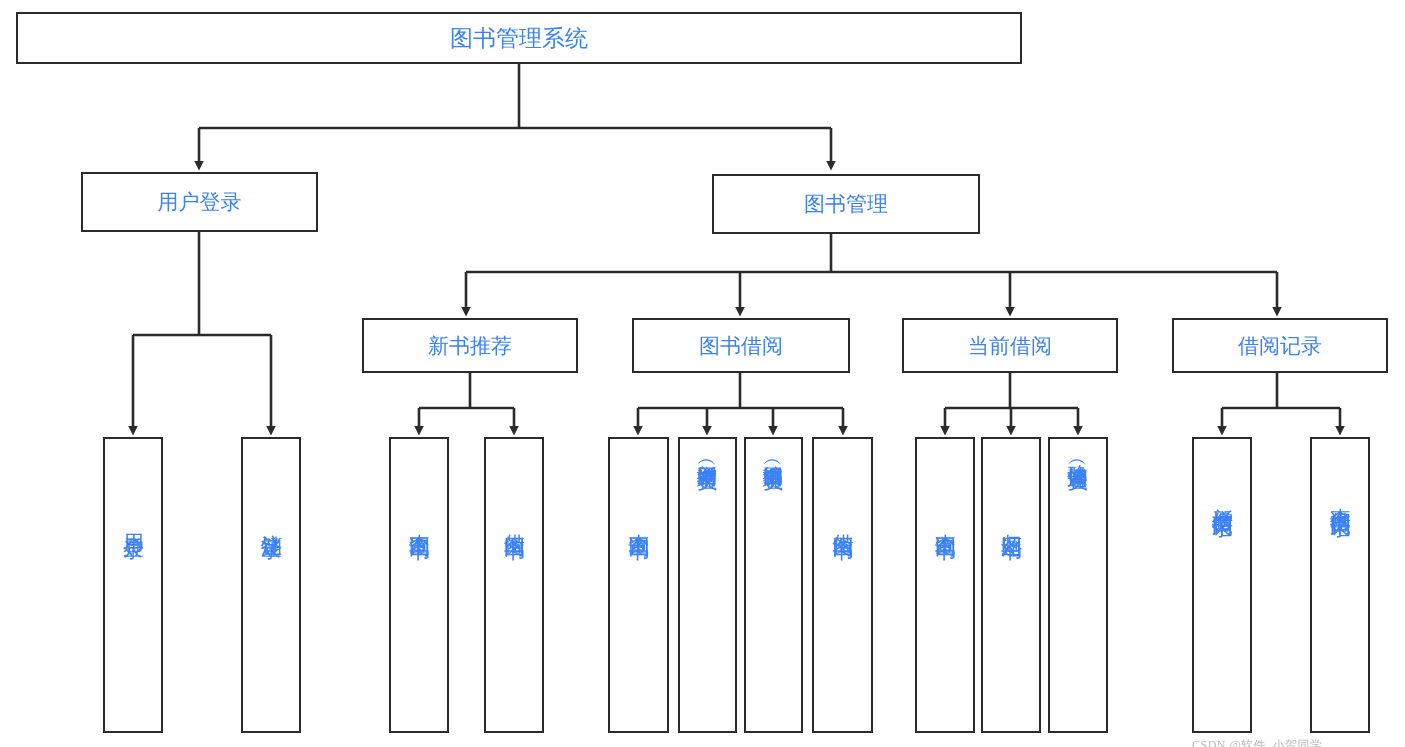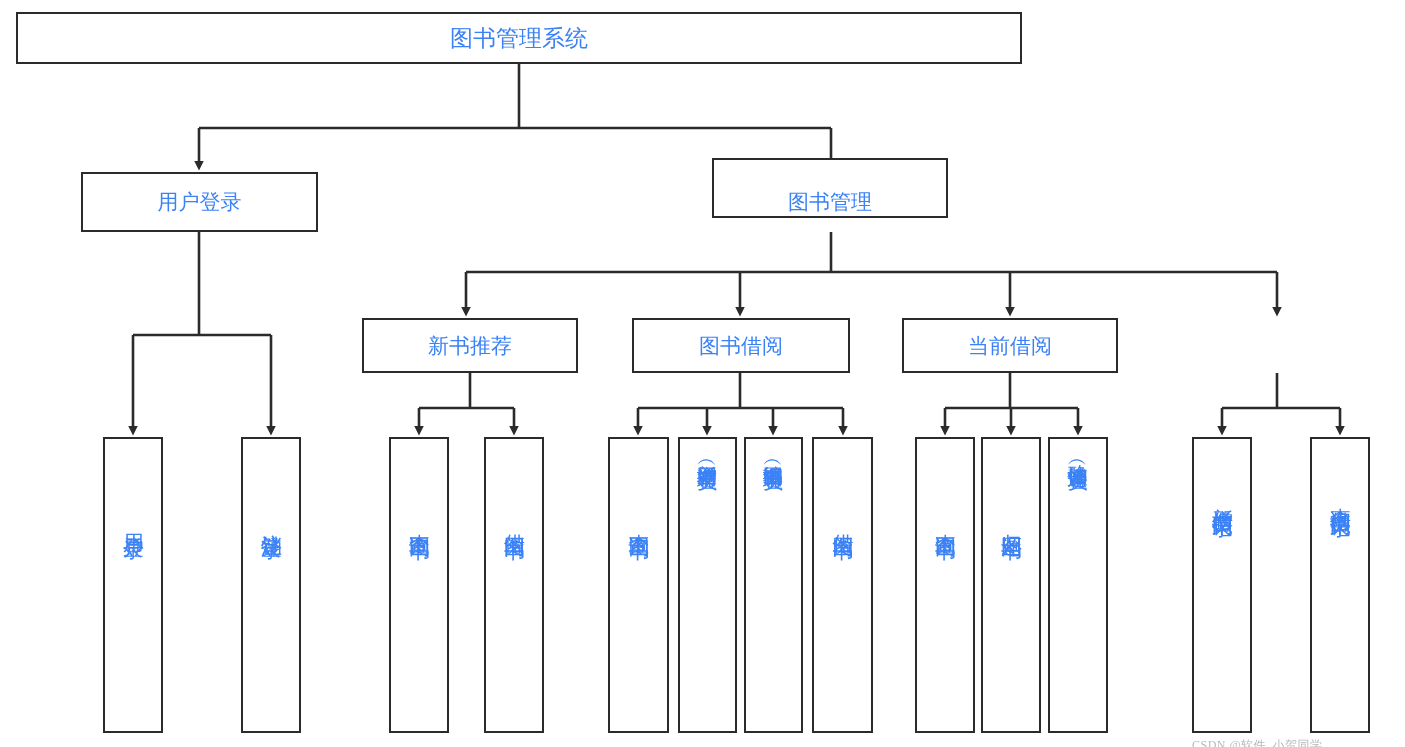--- a/index.html
+++ b/index.html
@@ -114,32 +114,35 @@
     </g>
   </svg>
 
   <div class="node root" style="left:16px;top:12px;width:1006px;height:52px;">
     <span>图书管理系统</span>
   </div>
 
   <div class="node l2" style="left:81px;top:172px;width:237px;height:60px;">
     <span>用户登录</span>
   </div>
-  <div class="node l2" style="left:712px;top:158px;width:236px;height:60px;align-items:flex-end;">
+  <div class="node l2" style="left:712px;top:174px;width:268px;height:60px;">
     <span>图书管理</span>
   </div>
 
   <div class="node l3" style="left:362px;top:318px;width:216px;height:55px;">
     <span>新书推荐</span>
   </div>
   <div class="node l3" style="left:902px;top:318px;width:216px;height:55px;">
     <span>当前借阅</span>
   </div>
   <div class="node l3" style="left:632px;top:318px;width:218px;height:55px;">
     <span>图书借阅</span>
+  </div>
+  <div class="node l3" style="left:1172px;top:318px;width:216px;height:55px;">
+    <span>借阅记录</span>
   </div>
 
   <div class="node leaf" style="left:103px;top:437px;width:60px;height:296px;padding-top:78px;">
     <span class="vtext">用户登录</span>
   </div>
   <div class="node leaf" style="left:241px;top:437px;width:60px;height:296px;padding-top:78px;">
     <span class="vtext">注销登录</span>
   </div>
 
   <div class="node leaf" style="left:389px;top:437px;width:60px;height:296px;padding-top:78px;">

